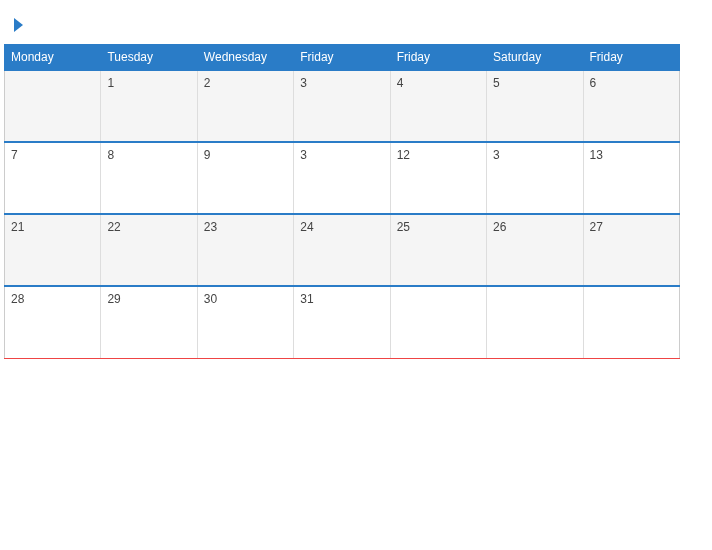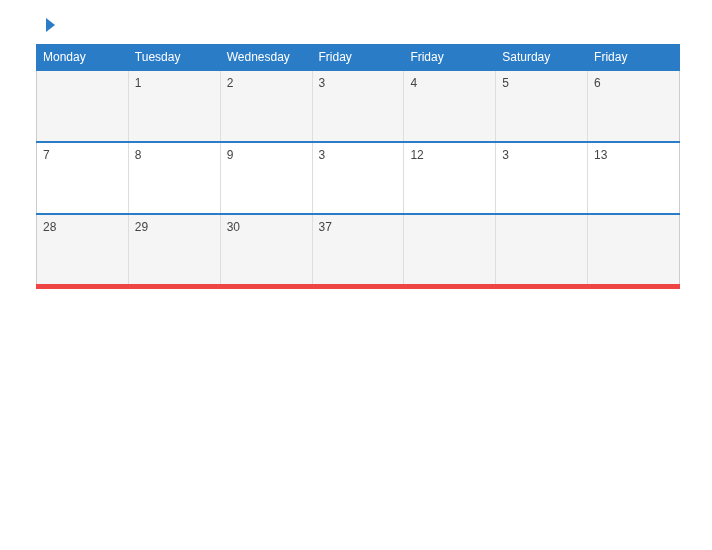--- a/index.html
+++ b/index.html
@@ -7,21 +7,21 @@
       width: 712px;
       height: 550px;
       background: #fff;
       font-family: Arial, sans-serif;
       overflow: hidden;
     }
     .page {
       width: 700px;
       height: 550px;
       background: #fff;
-      padding: 16px 20px 16px 36px;
+      padding: 16px 20px 16px 4px;
     }
     .header {
       display: flex;
       align-items: center;
       justify-content: space-between;
       margin-bottom: 10px;
     }
     .logo {
       display: flex;
       align-items: center;
@@ -102,21 +102,21 @@
     .calendar tbody tr td:first-child {
       border-left: 1px solid #ccc;
     }
     .calendar tbody tr td:last-child {
       border-right: 1px solid #ccc;
     }
     .row-top-border td {
       border-top: 2px solid #2a7cc7 !important;
     }
     .calendar tbody tr:last-child td {
-      border-bottom: 5px solid #ef4444;
+      border-bottom: 1px solid #ef4444;
     }
     .day-num {
       font-size: 12px;
       color: #444;
     }
   </style>
 </head>
 <body>
 
 <div class="page">
@@ -161,23 +161,32 @@
         <tr class="row-top-border">
           <td><span class="day-num">7</span></td>
           <td><span class="day-num">8</span></td>
           <td><span class="day-num">9</span></td>
           <td><span class="day-num">3</span></td>
           <td><span class="day-num">12</span></td>
           <td><span class="day-num">3</span></td>
           <td><span class="day-num">13</span></td>
         </tr>
         <tr class="row-top-border">
+          <td><span class="day-num">21</span></td>
+          <td><span class="day-num">22</span></td>
+          <td><span class="day-num">23</span></td>
+          <td><span class="day-num">24</span></td>
+          <td><span class="day-num">25</span></td>
+          <td><span class="day-num">26</span></td>
+          <td><span class="day-num">27</span></td>
+        </tr>
+        <tr class="row-top-border">
           <td><span class="day-num">28</span></td>
           <td><span class="day-num">29</span></td>
           <td><span class="day-num">30</span></td>
-          <td><span class="day-num">37</span></td>
+          <td><span class="day-num">31</span></td>
           <td></td>
           <td></td>
           <td></td>
         </tr>
       </tbody>
   </table>
 </div>
 
 </body></html>

